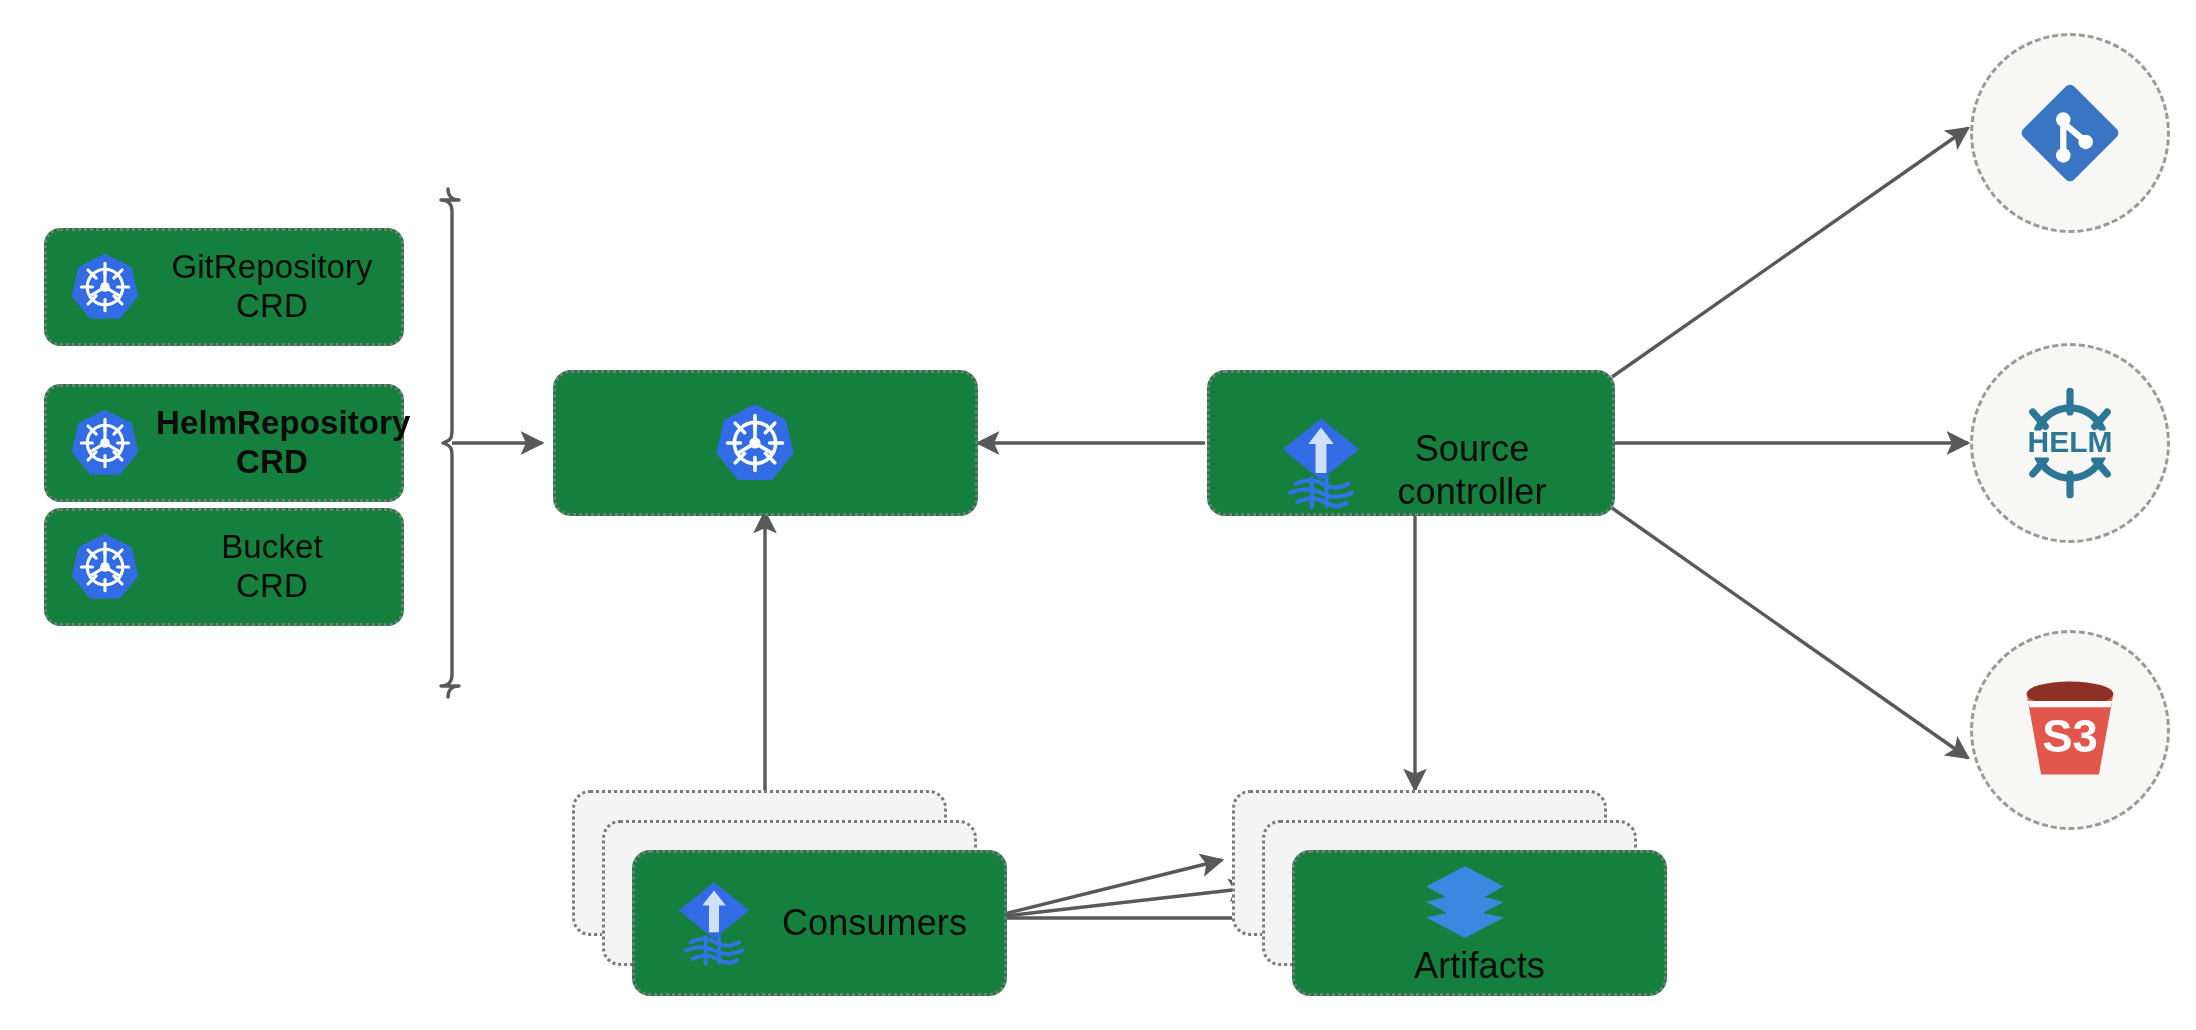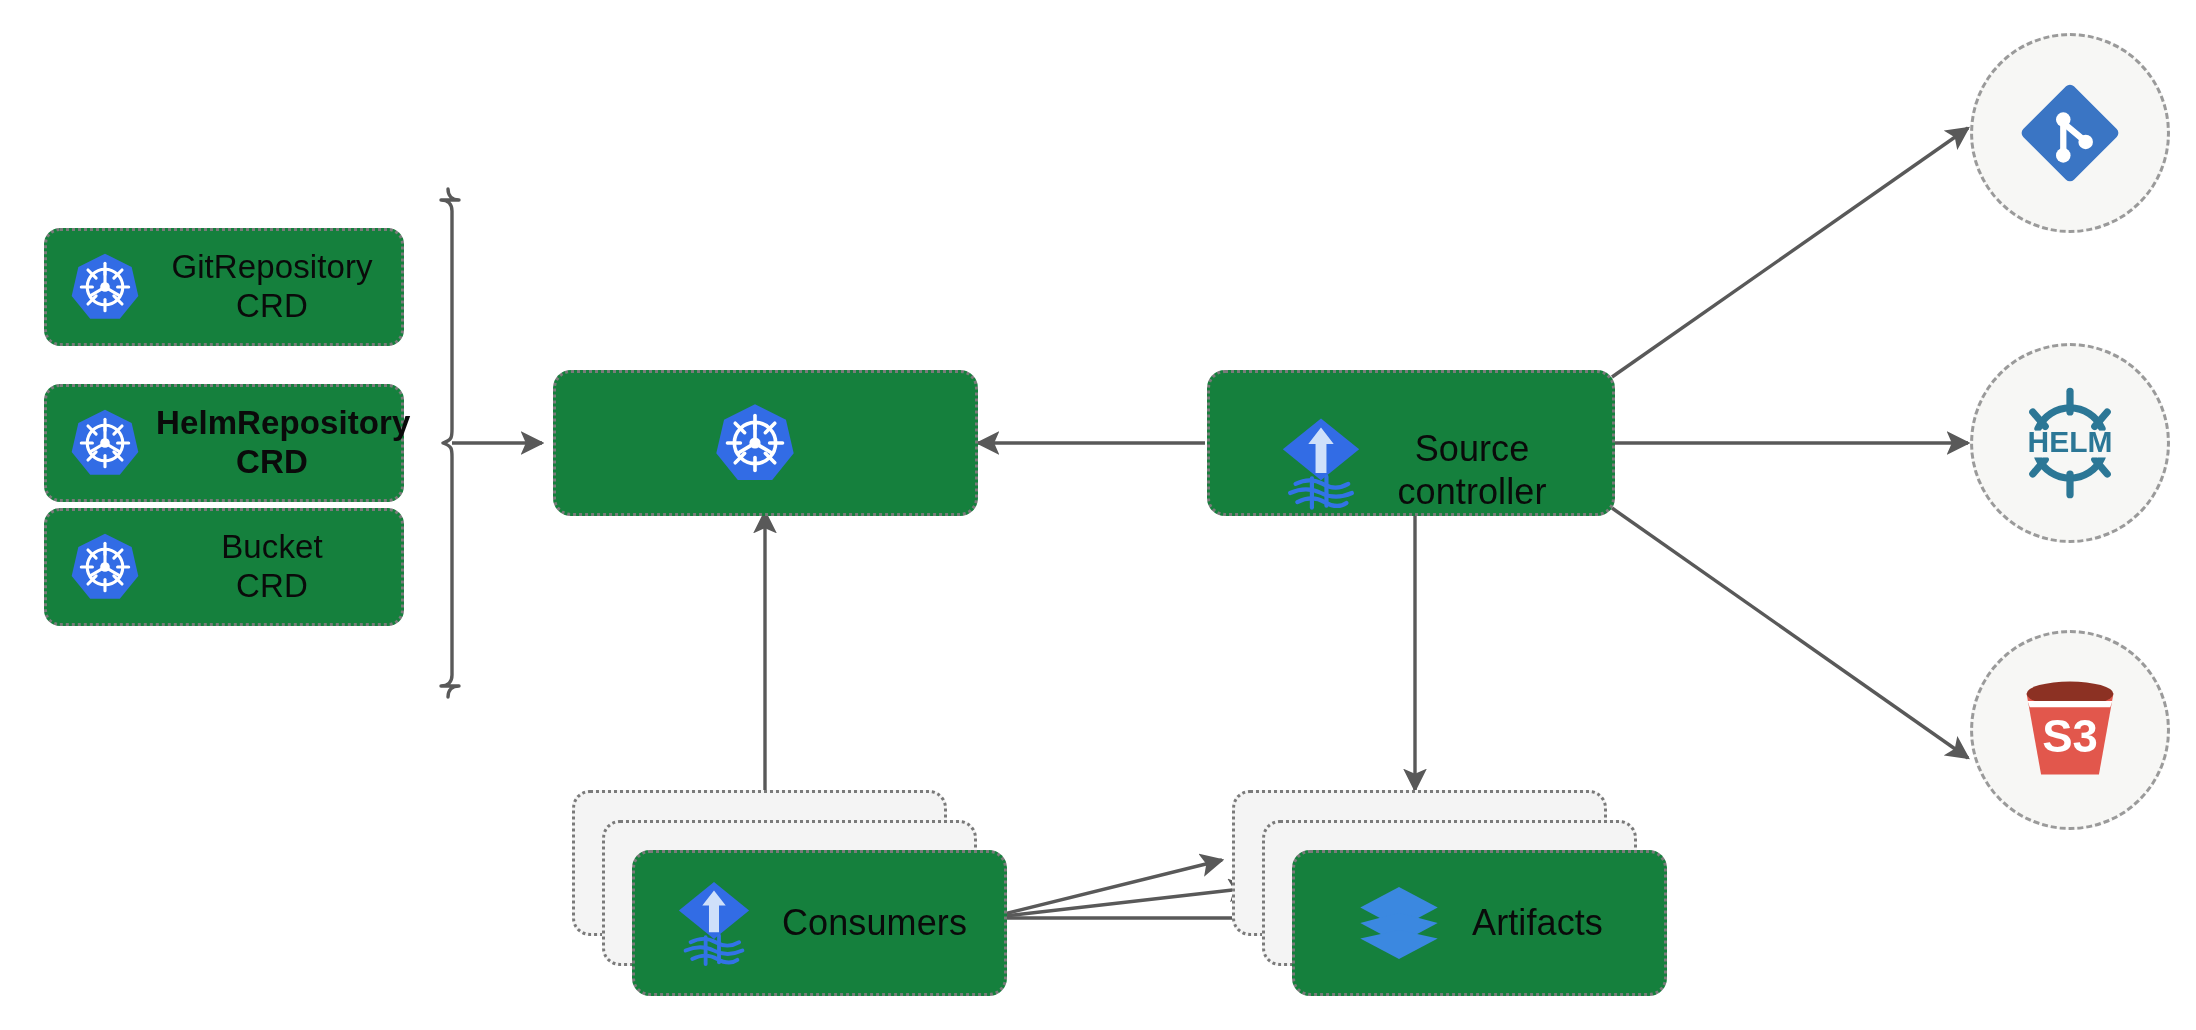--- a/index.html
+++ b/index.html
@@ -259,21 +259,21 @@
           <path d="M40 72 L40 104"></path>
           <path d="M56 70 L56 102"></path>
         </g>
       </svg>
     </span>
     <span class="label">Consumers</span>
   </div>
 
   <div class="stack-ghost" style="left:1232px; top:790px; width:375px; height:146px;"></div>
   <div class="stack-ghost" style="left:1262px; top:820px; width:375px; height:146px;"></div>
-  <div class="node big-node" style="left:1292px; top:850px; width:375px; height:146px;">
+  <div class="node big-node" style="left:1292px; top:850px; width:375px; height:146px;flex-direction:column;">
     <span class="icon" style="margin-right:30px;">
       <svg width="86" height="86" viewBox="0 0 100 100">
         <path d="M50 8 L95 32 L50 56 L5 32 Z" fill="#3b88e0"></path>
         <path d="M50 38 L95 50 L50 74 L5 50 Z" fill="#3b88e0"></path>
         <path d="M50 58 L95 68 L50 92 L5 68 Z" fill="#3b88e0"></path>
       </svg>
     </span>
     <span class="label">Artifacts</span>
   </div>
 

